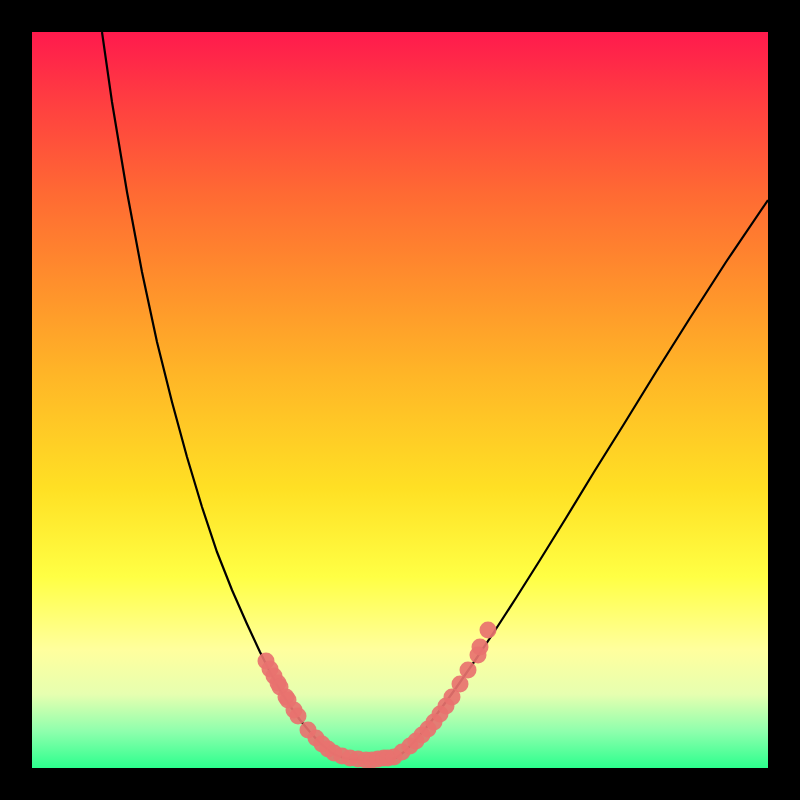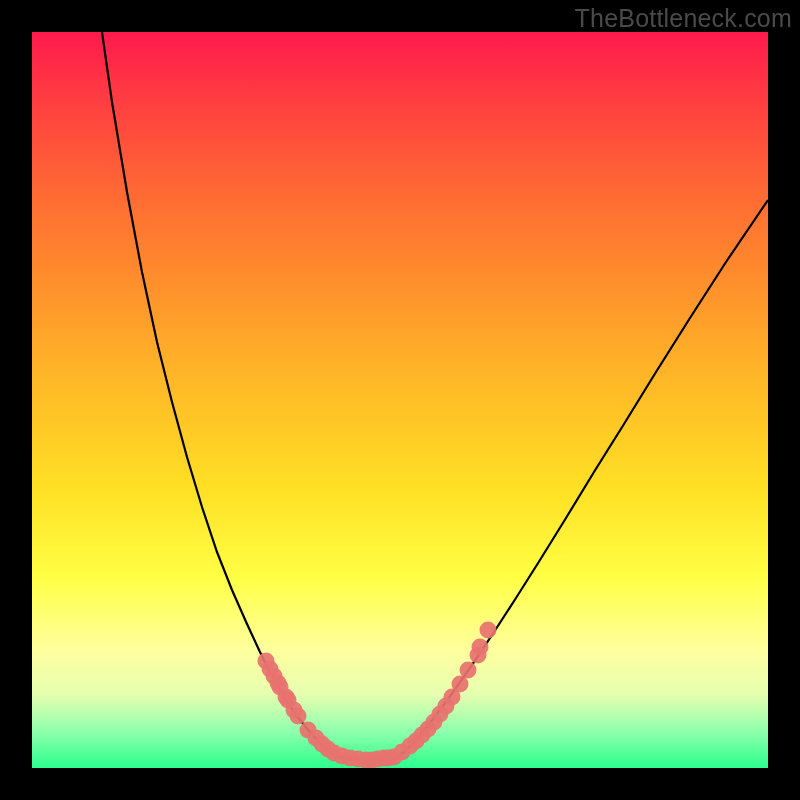--- a/index.html
+++ b/index.html
@@ -101,14 +101,13 @@
           <circle cx="414" cy="674" r="8.5" fill="#e8726f" fill-opacity="0.92"></circle>
           <circle cx="420" cy="665" r="8.5" fill="#e8726f" fill-opacity="0.92"></circle>
           <circle cx="428" cy="652" r="8.5" fill="#e8726f" fill-opacity="0.92"></circle>
           <circle cx="436" cy="638" r="8.5" fill="#e8726f" fill-opacity="0.92"></circle>
           <circle cx="448" cy="615" r="8.5" fill="#e8726f" fill-opacity="0.92"></circle>
           <circle cx="456" cy="598" r="8.5" fill="#e8726f" fill-opacity="0.92"></circle>
           <circle cx="446" cy="623" r="8.5" fill="#e8726f" fill-opacity="0.92"></circle>
         </g>
     </svg>
   </div>
-  <div class="watermark">TheBottleneck.com</div>
 </div>
 
 </body></html>

